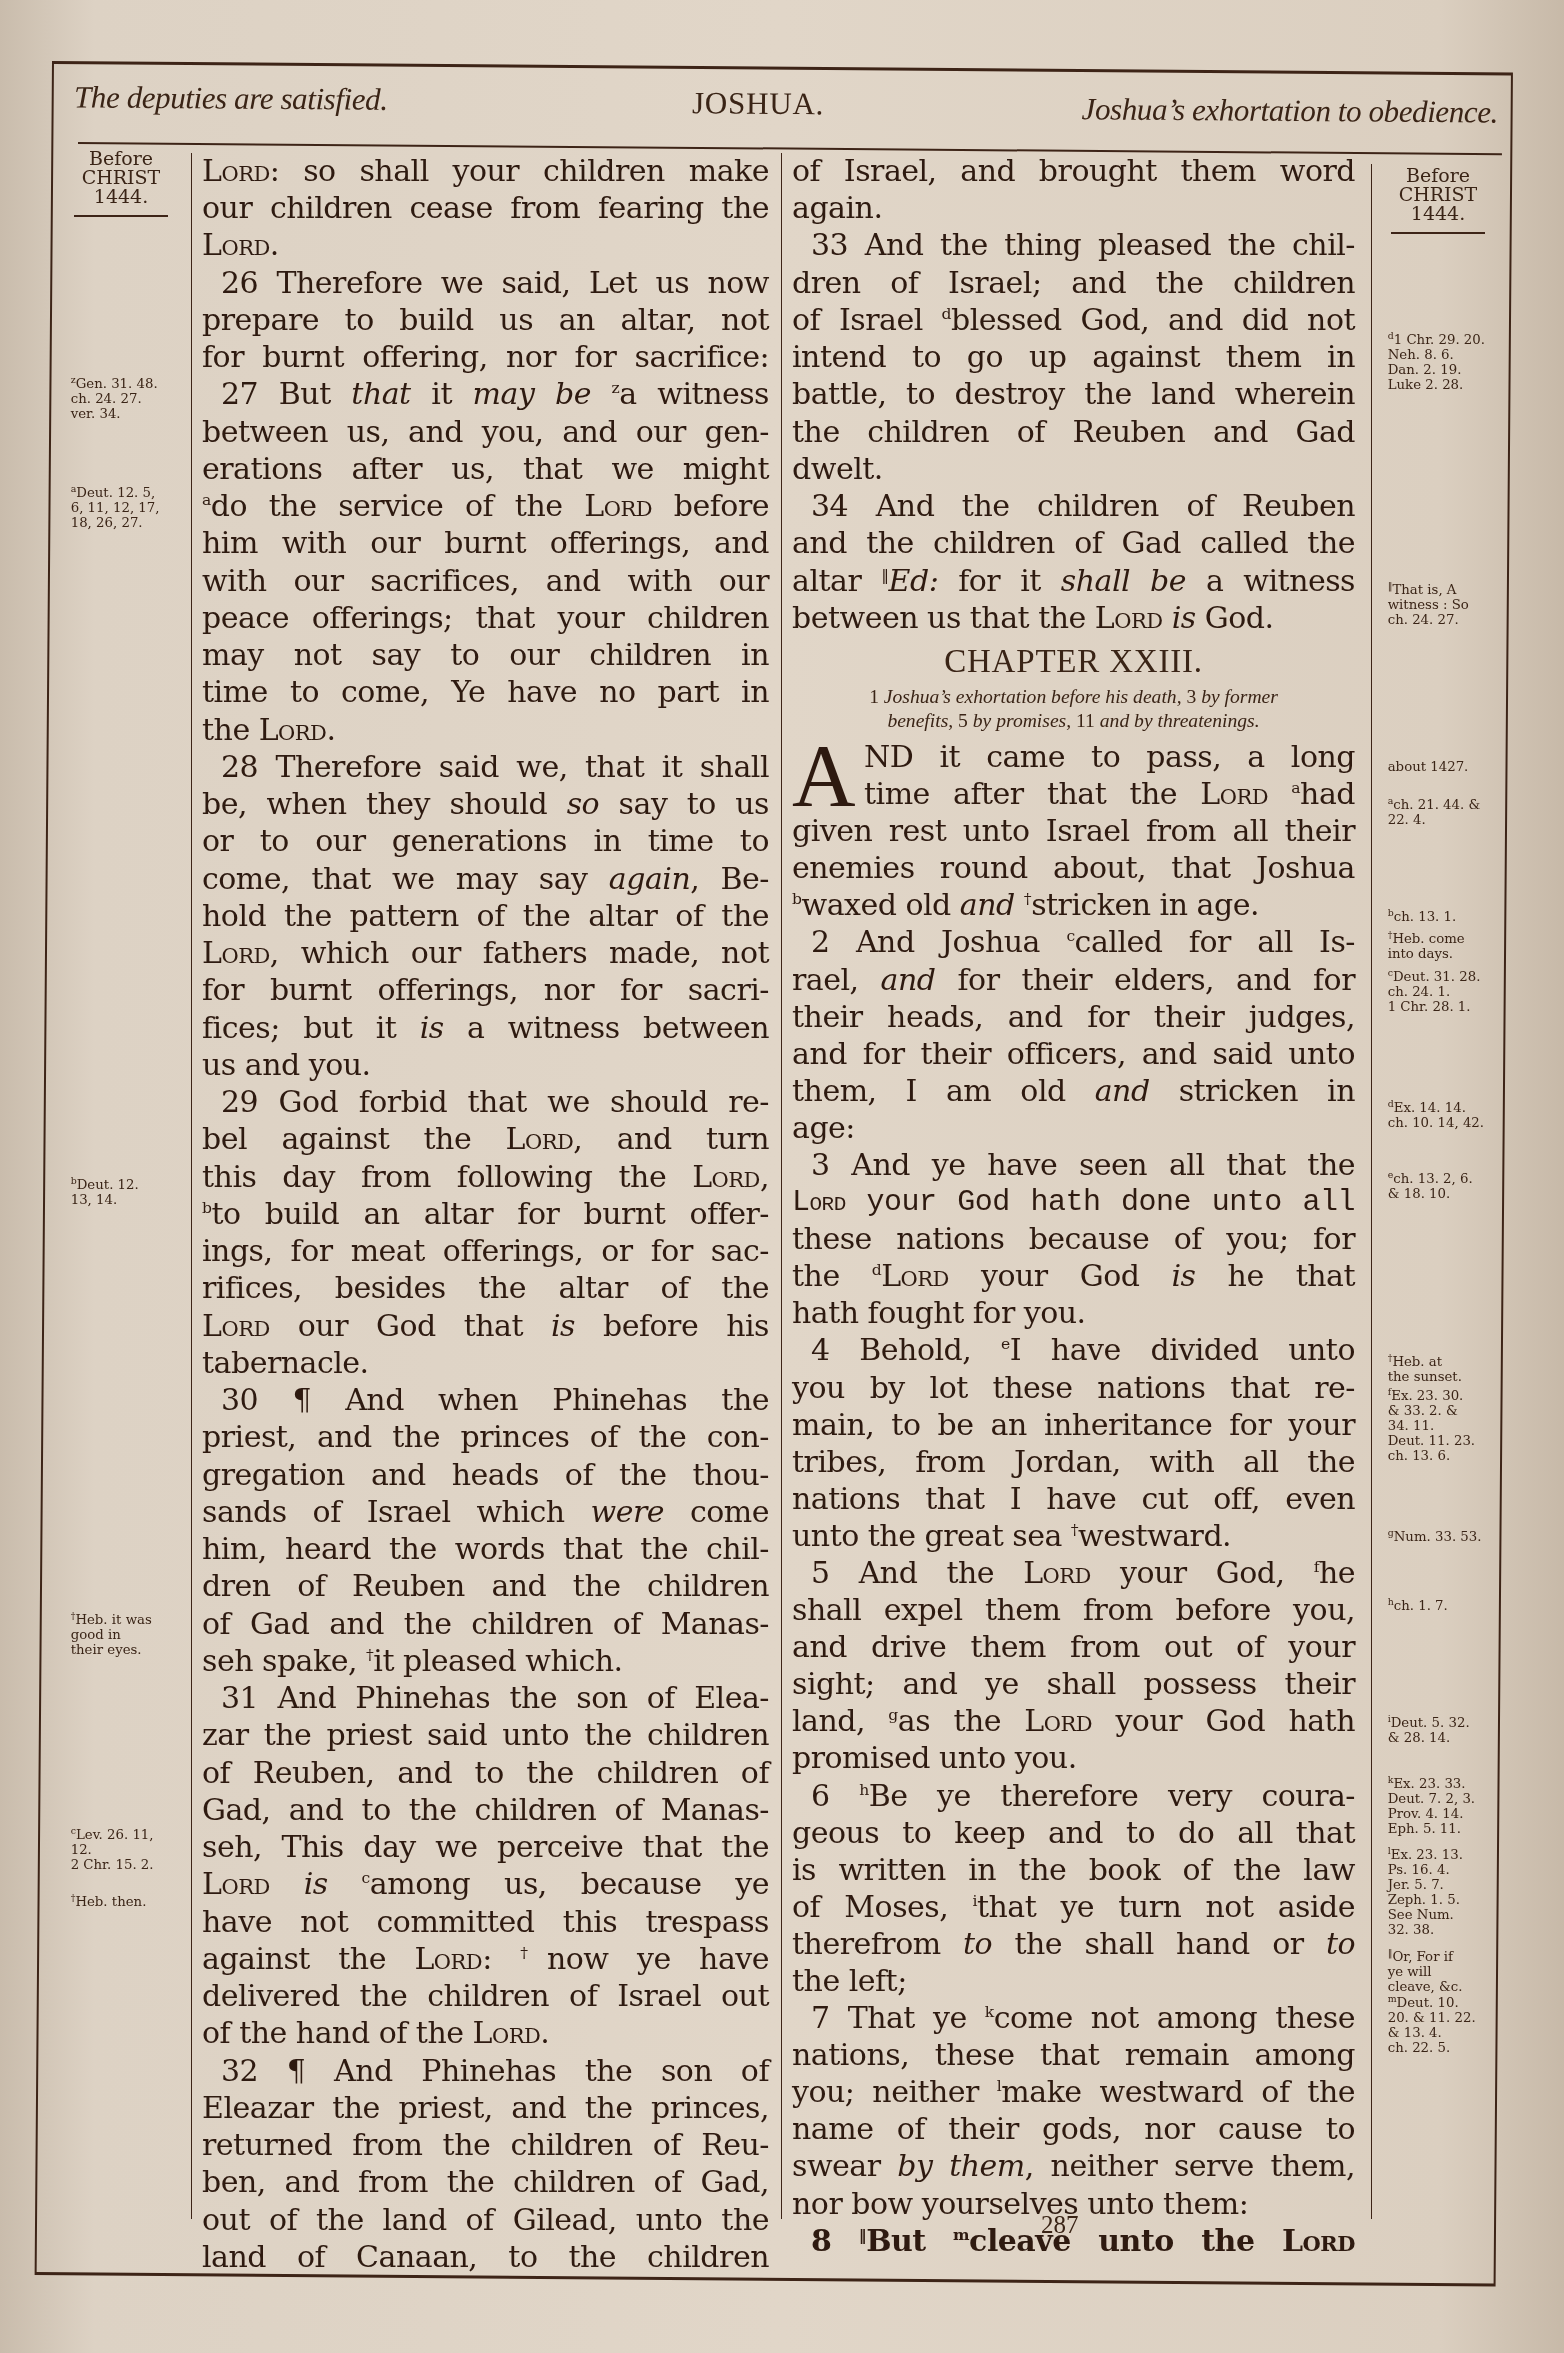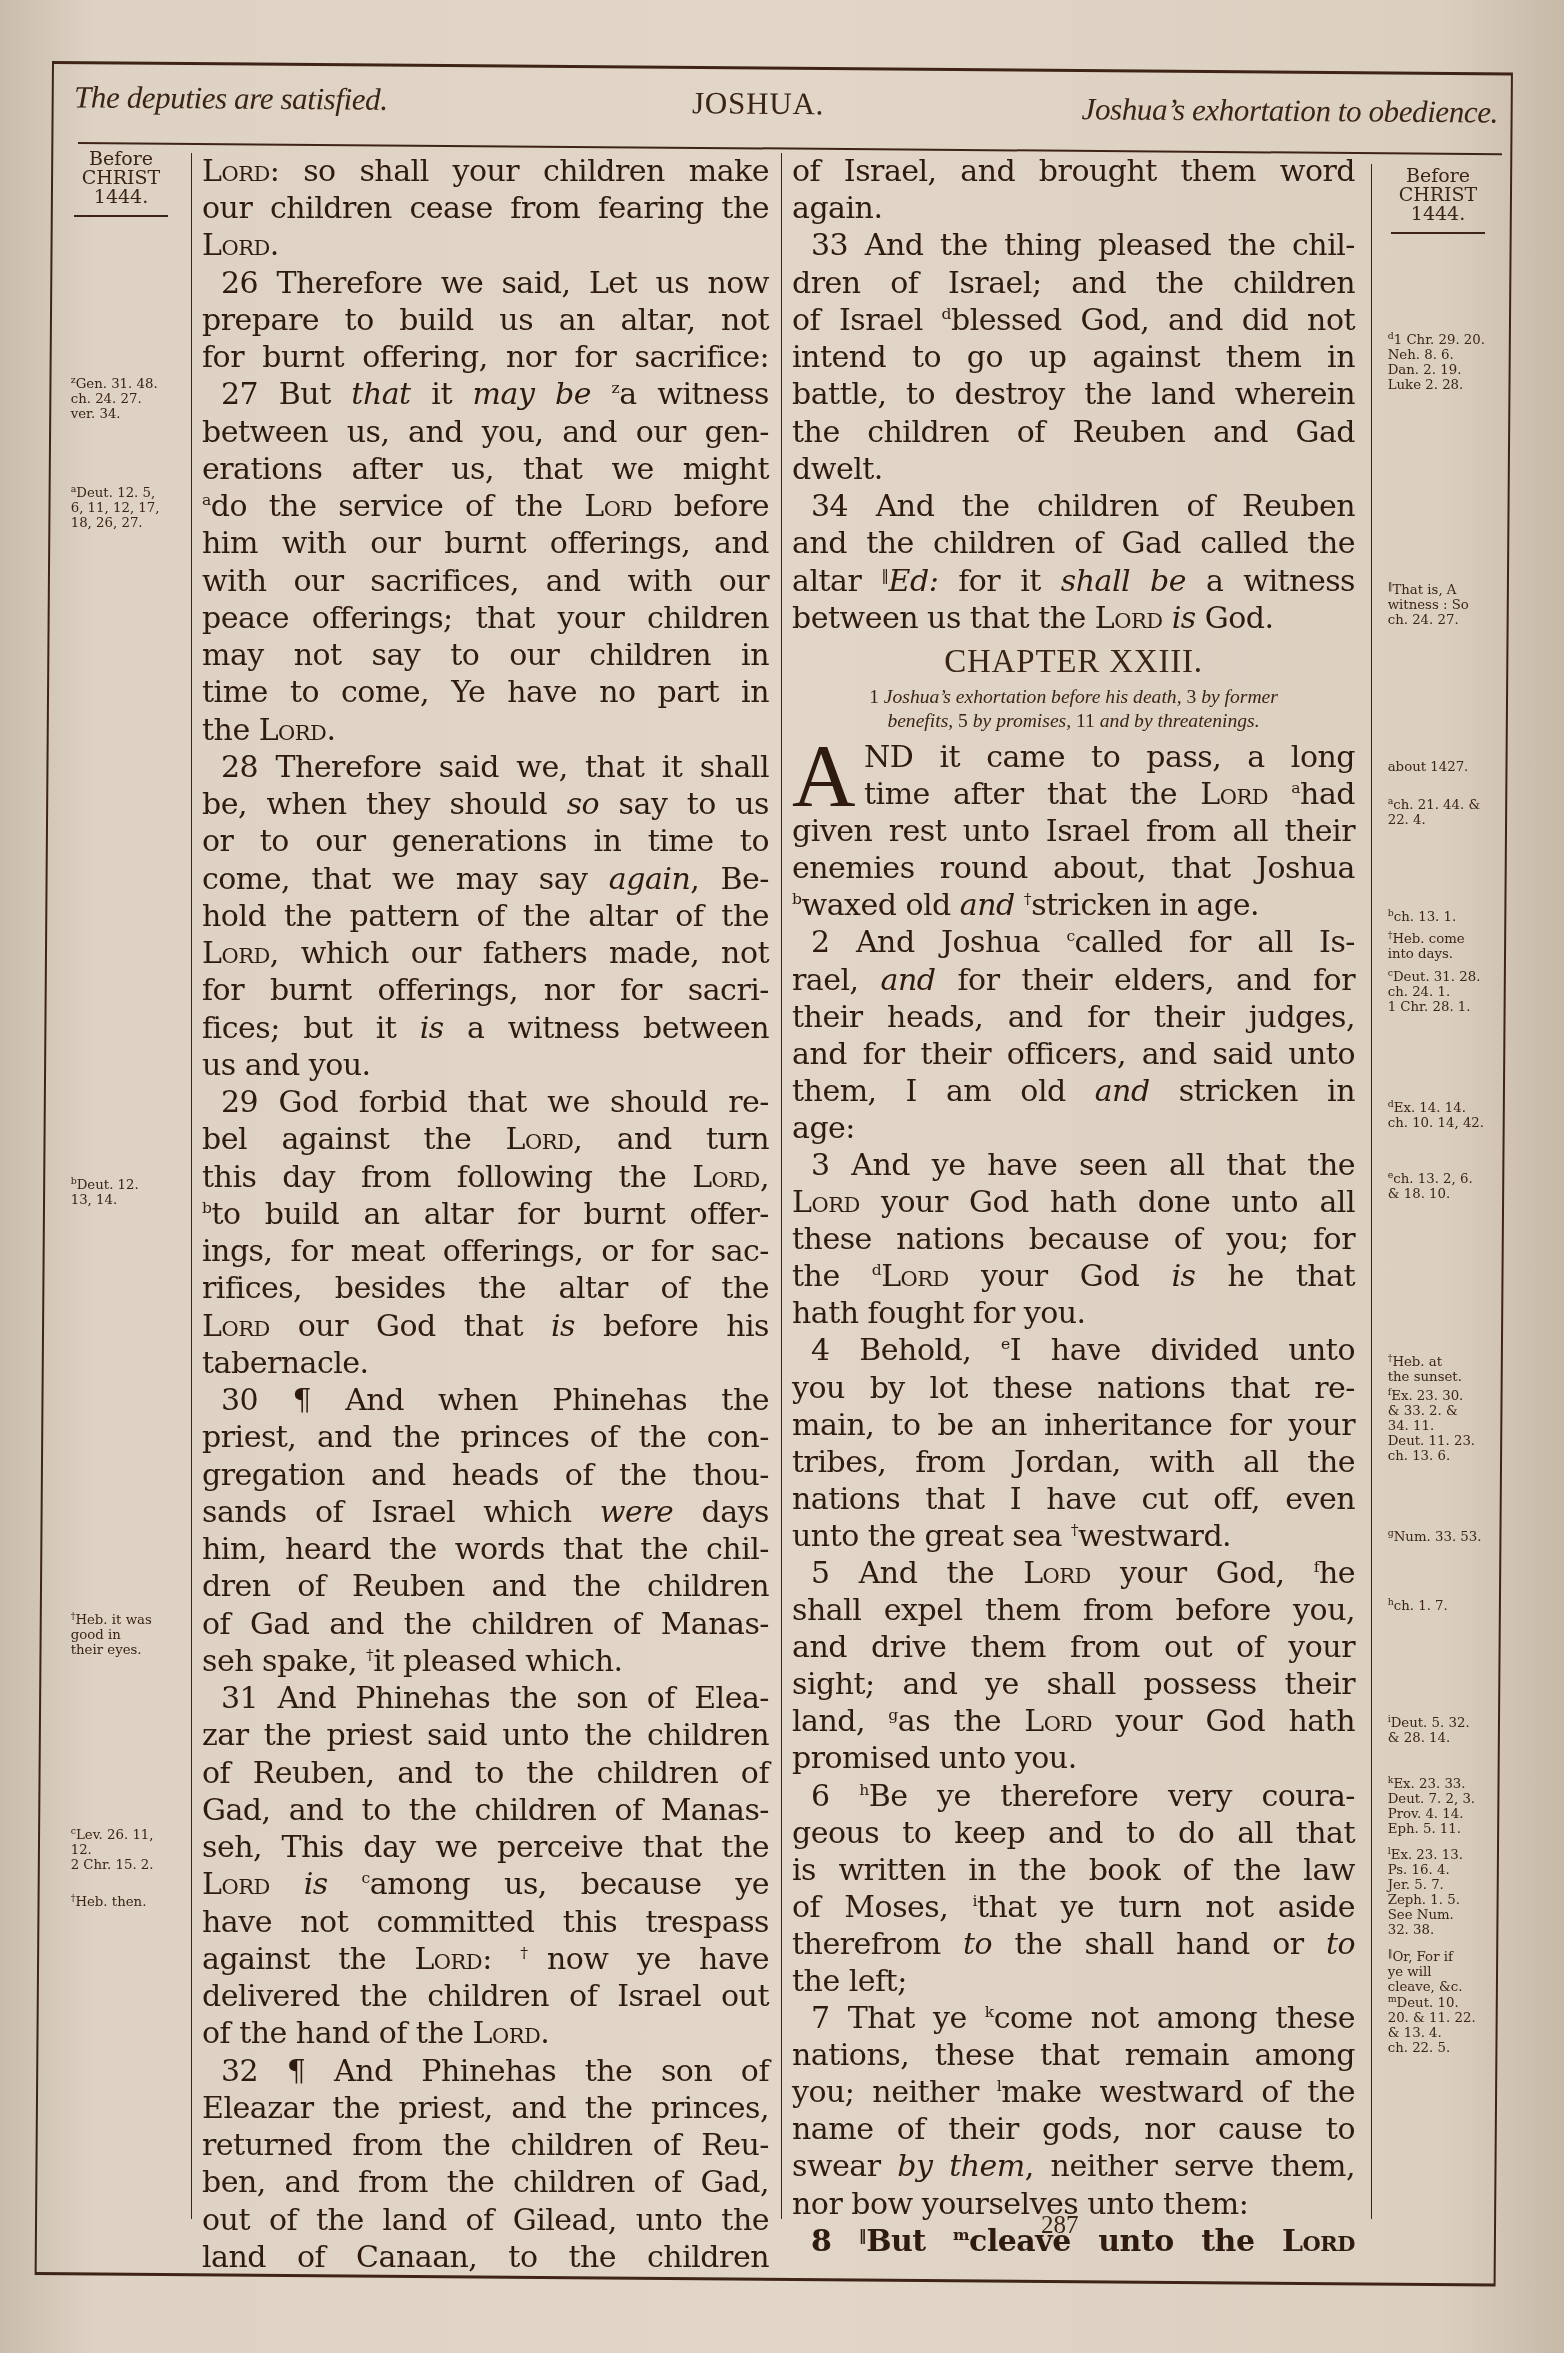--- a/index.html
+++ b/index.html
@@ -197,21 +197,21 @@
     <div class="line" style="top: 968px; width: 567px;"><span>bel against the </span><span class="sc">Lord</span><span>, and turn</span></div>
     <div class="line" style="top: 1006px; width: 567px;"><span>this day from following the </span><span class="sc">Lord</span><span>,</span></div>
     <div class="line" style="top: 1043px; width: 567px;"><span class="sup">b</span><span>to build an altar for burnt offer-</span></div>
     <div class="line" style="top: 1080px; width: 567px;"><span>ings, for meat offerings, or for sac-</span></div>
     <div class="line" style="top: 1117px; width: 567px;"><span>rifices, besides the altar of the</span></div>
     <div class="line" style="top: 1155px; width: 567px;"><span class="sc">Lord</span><span> our God that </span><span class="it">is</span><span> before his</span></div>
     <div class="line last" style="top: 1192px; width: 567px;"><span>tabernacle.</span></div>
     <div class="line indent" style="top: 1229px; width: 567px;"><span>30 ¶ And when Phinehas the</span></div>
     <div class="line" style="top: 1266px; width: 567px;"><span>priest, and the princes of the con-</span></div>
     <div class="line" style="top: 1304px; width: 567px;"><span>gregation and heads of the thou-</span></div>
-    <div class="line" style="top: 1341px; width: 567px;"><span>sands of Israel which </span><span class="it">were</span><span> days</span></div>
+    <div class="line" style="top: 1341px; width: 567px;"><span>sands of Israel which </span><span class="it">were</span><span> come</span></div>
     <div class="line" style="top: 1378px; width: 567px;"><span>him, heard the words that the chil-</span></div>
     <div class="line" style="top: 1415px; width: 567px;"><span>dren of Reuben and the children</span></div>
     <div class="line" style="top: 1453px; width: 567px;"><span>of Gad and the children of Manas-</span></div>
     <div class="line last" style="top: 1490px; width: 567px;"><span>seh spake, </span><span class="sup">†</span><span>it pleased which.</span></div>
     <div class="line indent" style="top: 1527px; width: 567px;"><span>31 And Phinehas the son of Elea-</span></div>
     <div class="line" style="top: 1564px; width: 567px;"><span>zar the priest said unto the children</span></div>
     <div class="line" style="top: 1602px; width: 567px;"><span>of Reuben, and to the children of</span></div>
     <div class="line" style="top: 1639px; width: 567px;"><span>Gad, and to the children of Manas-</span></div>
     <div class="line" style="top: 1676px; width: 567px;"><span>seh, This day we perceive that the</span></div>
     <div class="line" style="top: 1713px; width: 567px;"><span class="sc">Lord</span><span> </span><span class="it">is</span><span> </span><span class="sup">c</span><span>among us, because ye</span></div>
@@ -254,21 +254,21 @@
     <div class="line" style="top: 74px; width: 563px;"><span>given rest unto Israel from all their</span></div>
     <div class="line" style="top: 111px; width: 563px;"><span>enemies round about, that Joshua</span></div>
     <div class="line last" style="top: 148px; width: 563px;"><span class="sup">b</span><span>waxed old </span><span class="it">and</span><span> </span><span class="sup">†</span><span>stricken in age.</span></div>
     <div class="line indent" style="top: 185px; width: 563px;"><span>2 And Joshua </span><span class="sup">c</span><span>called for all Is-</span></div>
     <div class="line" style="top: 223px; width: 563px;"><span>rael, </span><span class="it">and</span><span> for their elders, and for</span></div>
     <div class="line" style="top: 260px; width: 563px;"><span>their heads, and for their judges,</span></div>
     <div class="line" style="top: 297px; width: 563px;"><span>and for their officers, and said unto</span></div>
     <div class="line" style="top: 334px; width: 563px;"><span>them, I am old </span><span class="it">and</span><span> stricken in</span></div>
     <div class="line last" style="top: 371px; width: 563px;"><span>age:</span></div>
     <div class="line indent" style="top: 408px; width: 563px;"><span>3 And ye have seen all that the</span></div>
-    <div class="line" style="top: 445px; width: 563px;"><span class="sc">Lord</span><span> your God hath done unto all</span></div>
+    <div class="line" style="top: 445px; width: 563px; font-family: Liberation Mono, monospace;"><span class="sc">Lord</span><span> your God hath done unto all</span></div>
     <div class="line" style="top: 482px; width: 563px;"><span>these nations because of you; for</span></div>
     <div class="line" style="top: 519px; width: 563px;"><span>the </span><span class="sup">d</span><span class="sc">Lord</span><span> your God </span><span class="it">is</span><span> he that</span></div>
     <div class="line last" style="top: 556px; width: 563px;"><span>hath fought for you.</span></div>
     <div class="line indent" style="top: 593px; width: 563px;"><span>4 Behold, </span><span class="sup">e</span><span>I have divided unto</span></div>
     <div class="line" style="top: 631px; width: 563px;"><span>you by lot these nations that re-</span></div>
     <div class="line" style="top: 668px; width: 563px;"><span>main, to be an inheritance for your</span></div>
     <div class="line" style="top: 705px; width: 563px;"><span>tribes, from Jordan, with all the</span></div>
     <div class="line" style="top: 742px; width: 563px;"><span>nations that I have cut off, even</span></div>
     <div class="line last" style="top: 779px; width: 563px;"><span>unto the great sea </span><span class="sup">†</span><span>westward.</span></div>
     <div class="line indent" style="top: 816px; width: 563px;"><span>5 And the </span><span class="sc">Lord</span><span> your God, </span><span class="sup">f</span><span>he</span></div>

